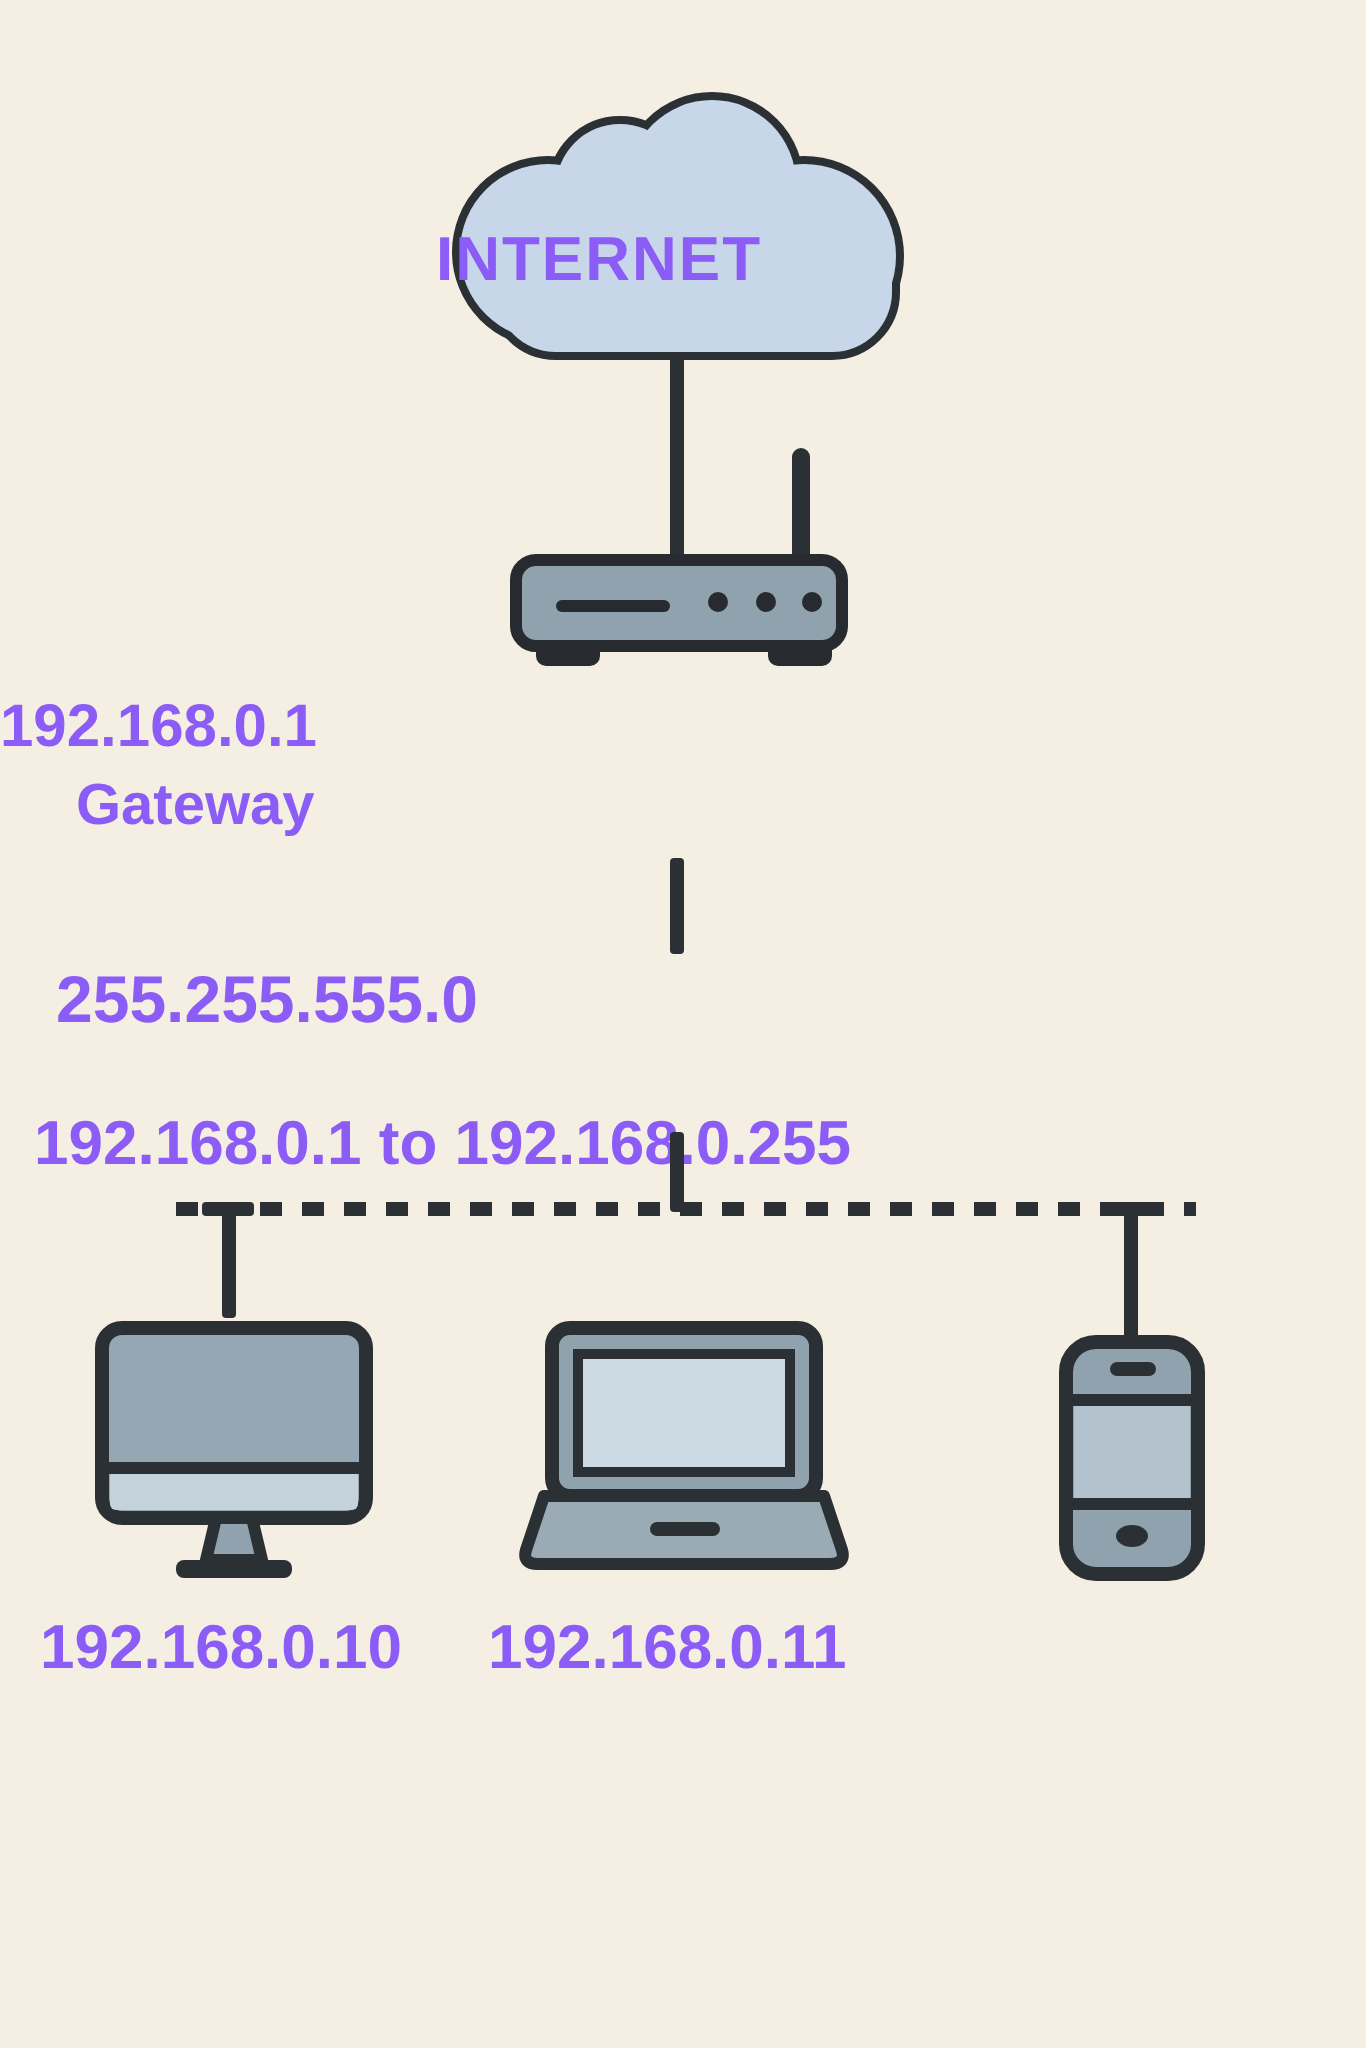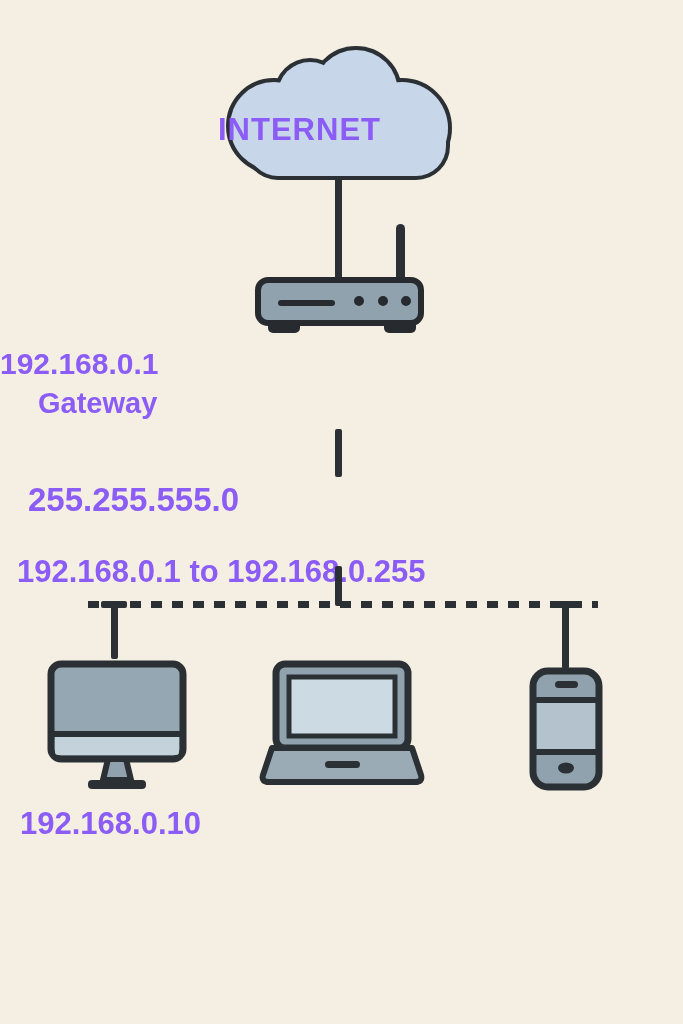--- a/index.html
+++ b/index.html
@@ -144,14 +144,15 @@
       <rect x="7" y="5" width="66" height="116" rx="15" fill="#90a2ad" stroke="#2b3035" stroke-width="7"></rect>
       <rect x="11" y="34" width="58" height="52" fill="#b3c2cd"></rect>
       <line x1="8" y1="34" x2="72" y2="34" stroke="#2b3035" stroke-width="6"></line>
       <line x1="8" y1="86" x2="72" y2="86" stroke="#2b3035" stroke-width="6"></line>
       <rect x="29" y="15" width="23" height="7" rx="3.5" fill="#2b3035"></rect>
       <ellipse cx="40" cy="102" rx="8" ry="5.5" fill="#2b3035"></ellipse>
     </svg>
   </div>
 
   <div class="label dev-ip" style="left:20px; top:806px; width:200px;">192.168.0.10</div>
+  <div class="label dev-ip" style="left:244px; top:806px; width:200px;">192.168.0.11</div>
 
 </div>
 
 </body></html>

